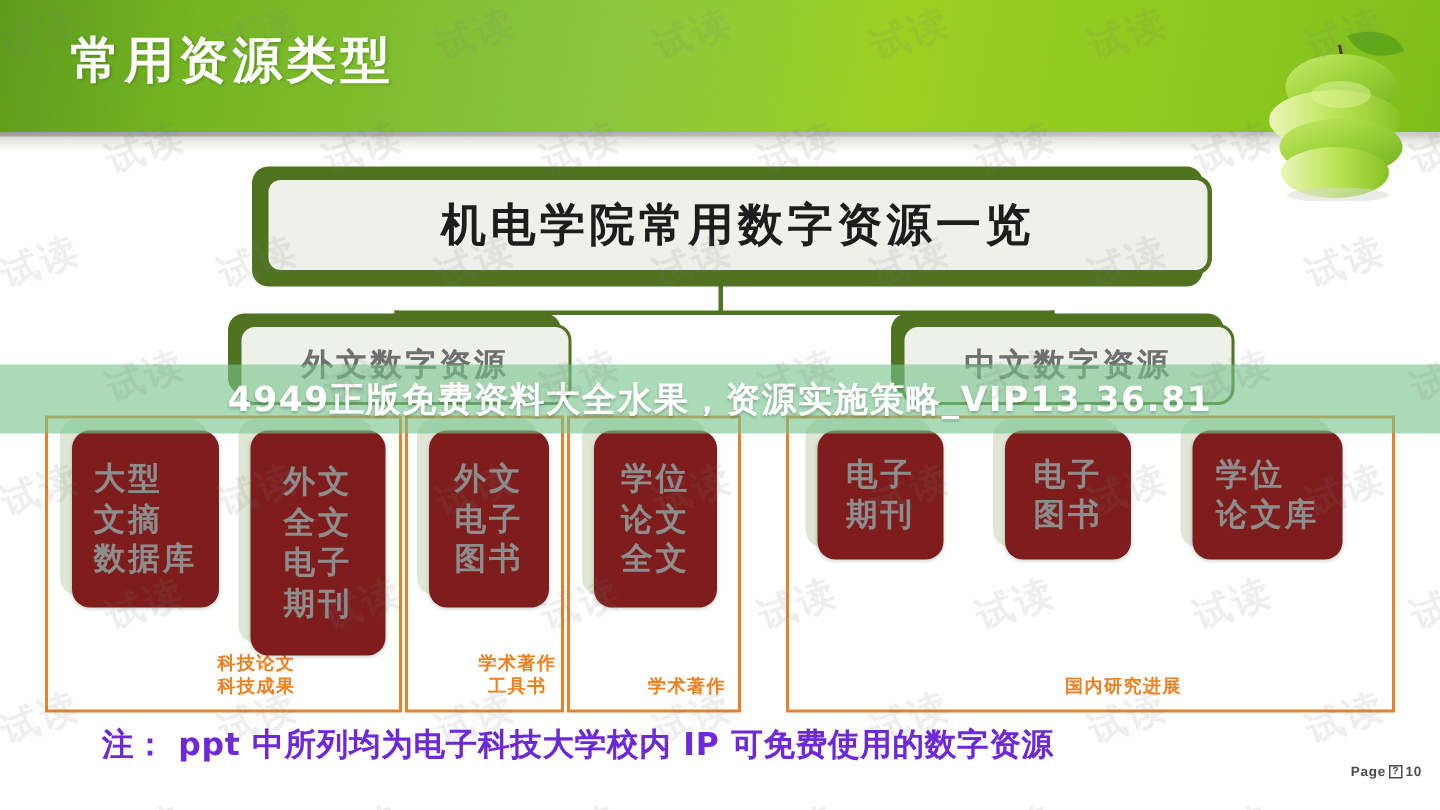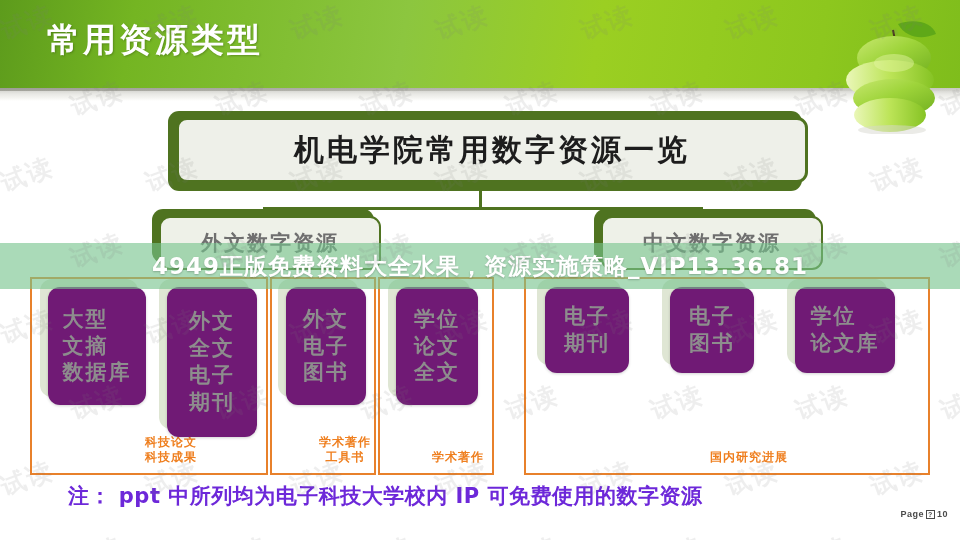--- a/index.html
+++ b/index.html
@@ -96,21 +96,21 @@
   #og-4 { left:524px; top:176px; width:406px; height:198px; }
 
   
   .card { position:absolute; }
   .card .cback {
     position:absolute; left:-8px; top:-8px; width:100%; height:100%;
     background:#dfe6d4; border-radius:12px;
   }
   .card .cfront {
     position:absolute; left:0; top:0; width:100%; height:100%;
-    background:#701a75; border-radius:12px;
+    background:#7f1d1d; border-radius:12px;
     box-shadow:0 1px 3px rgba(0,0,0,.18);
     display:flex; flex-direction:column; align-items:center; justify-content:center;
   }
   .card .cfront span {
     font-size:21px; font-weight:700; color:#8d8d8d; line-height:1.28;
     letter-spacing:2px; font-family:"DejaVu Sans","Liberation Sans",sans-serif;
   }
 
   
   #note {

